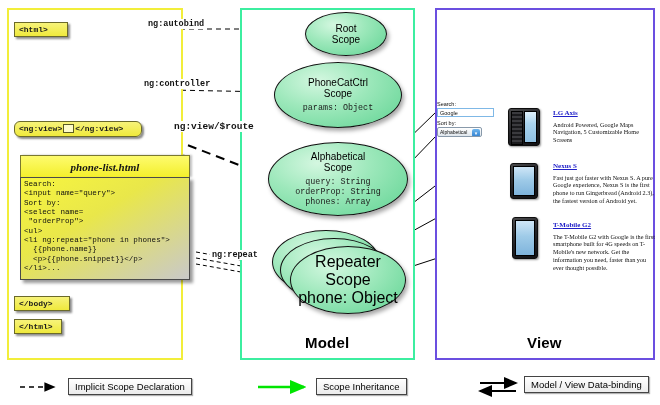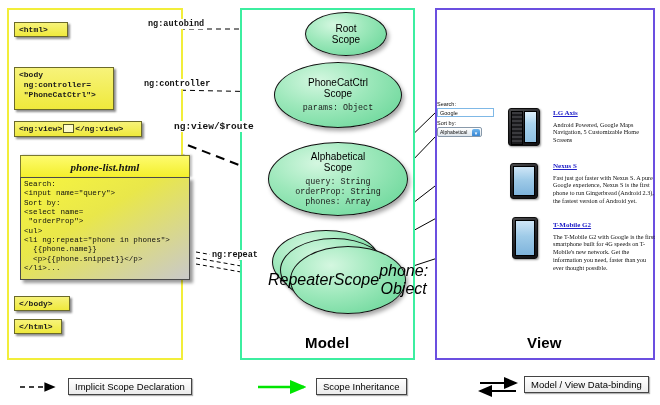--- a/index.html
+++ b/index.html
@@ -46,21 +46,21 @@
     font-size: 8px;
     font-weight: bold;
     color: #1a1a1a;
     box-sizing: border-box;
     padding: 2px 4px;
     line-height: 1.25;
     white-space: pre;
   }
   #tag-html      { left: 14px;  top: 22px;  width: 54px;  height: 15px; }
   #tag-body      { left: 14px;  top: 67px;  width: 100px; height: 43px; }
-  #tag-ngview    { left: 14px;  top: 121px; width: 128px; height: 16px; }
+  #tag-ngview    { left: 14px;  top: 121px; width: 128px; height: 16px; border-radius: 6px; }
   #tag-bodyclose { left: 14px;  top: 296px; width: 56px;  height: 15px; }
   #tag-htmlclose { left: 14px;  top: 319px; width: 48px;  height: 15px; }
 
   .ngview-slot {
     display: inline-block;
     width: 9px;
     height: 7px;
     border: 1px solid #5a5a22;
     background: #fdfbc8;
     vertical-align: middle;
@@ -141,21 +141,21 @@
     border-radius: 50%;
     background: radial-gradient(ellipse at 35% 28%, #d4f7e0 0%, #9de8bb 45%, #5fd392 100%);
     border: 1.5px solid #111;
     box-sizing: border-box;
   }
   #rep-back  { left: 0px;  top: 0px;  width: 108px; height: 64px; box-shadow: 1px 2px 3px rgba(0,0,0,0.3); }
   #rep-mid   { left: 8px;  top: 8px;  width: 108px; height: 64px; box-shadow: 1px 2px 3px rgba(0,0,0,0.3); }
   #rep-front {
     left: 18px; top: 16px; width: 116px; height: 68px;
     box-shadow: 2px 3px 4px rgba(0,0,0,0.35);
-    display: flex; flex-direction: row; align-items: center; justify-content: center; text-align: center; font-style: italic;
+    display: flex; flex-direction: column; align-items: center; justify-content: center; text-align: left;
   }
 
   
   #search-form { position: absolute; left: 437px; top: 101px; width: 60px; }
   .form-lbl {
     font-family: "Liberation Sans", sans-serif;
     font-size: 5.5px;
     color: #111;
     line-height: 1.1;
     margin-bottom: 1px;
@@ -358,23 +358,20 @@
   </svg>
 
   <div class="panel" id="panel-template"></div>
   <div class="panel" id="panel-model"></div>
   <div class="panel" id="panel-view"></div>
 
   <div class="panel-label" id="label-model">Model</div>
   <div class="panel-label" id="label-view">View</div>
 
   <div class="tagbox" id="tag-html">&lt;html&gt;</div>
-  <div class="tagbox" id="tag-body">&lt;body
- ng:controller=
- "PhoneCatCtrl"&gt;</div>
 
   <div class="tagbox" id="tag-ngview" style="white-space:nowrap;"><span>&lt;ng:view&gt;</span><span class="ngview-slot"></span><span>&lt;/ng:view&gt;</span></div>
 
   <div id="file-callout">phone-list.html</div>
   <div id="code-block">Search:
 &lt;input name="query"&gt;
 Sort by:
 &lt;select name=
  "orderProp"&gt;
 &lt;ul&gt;

